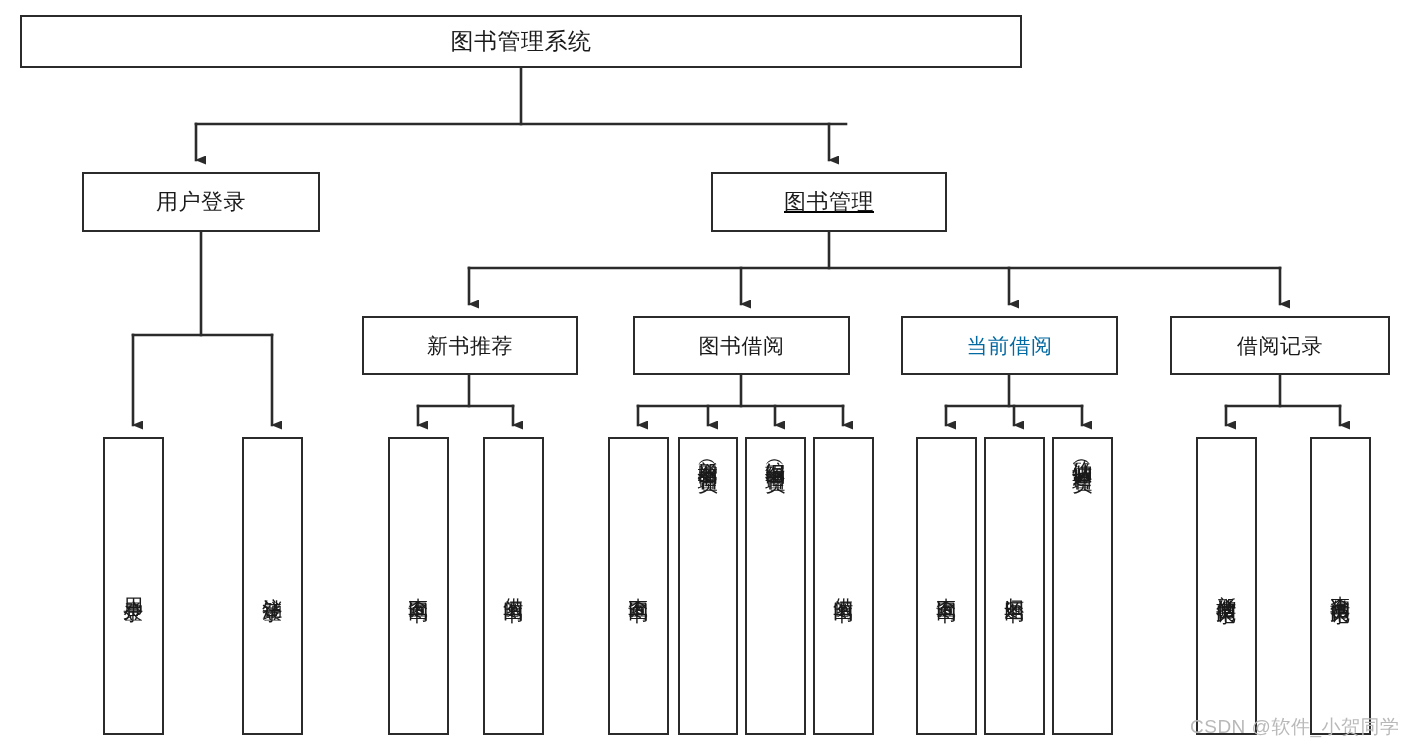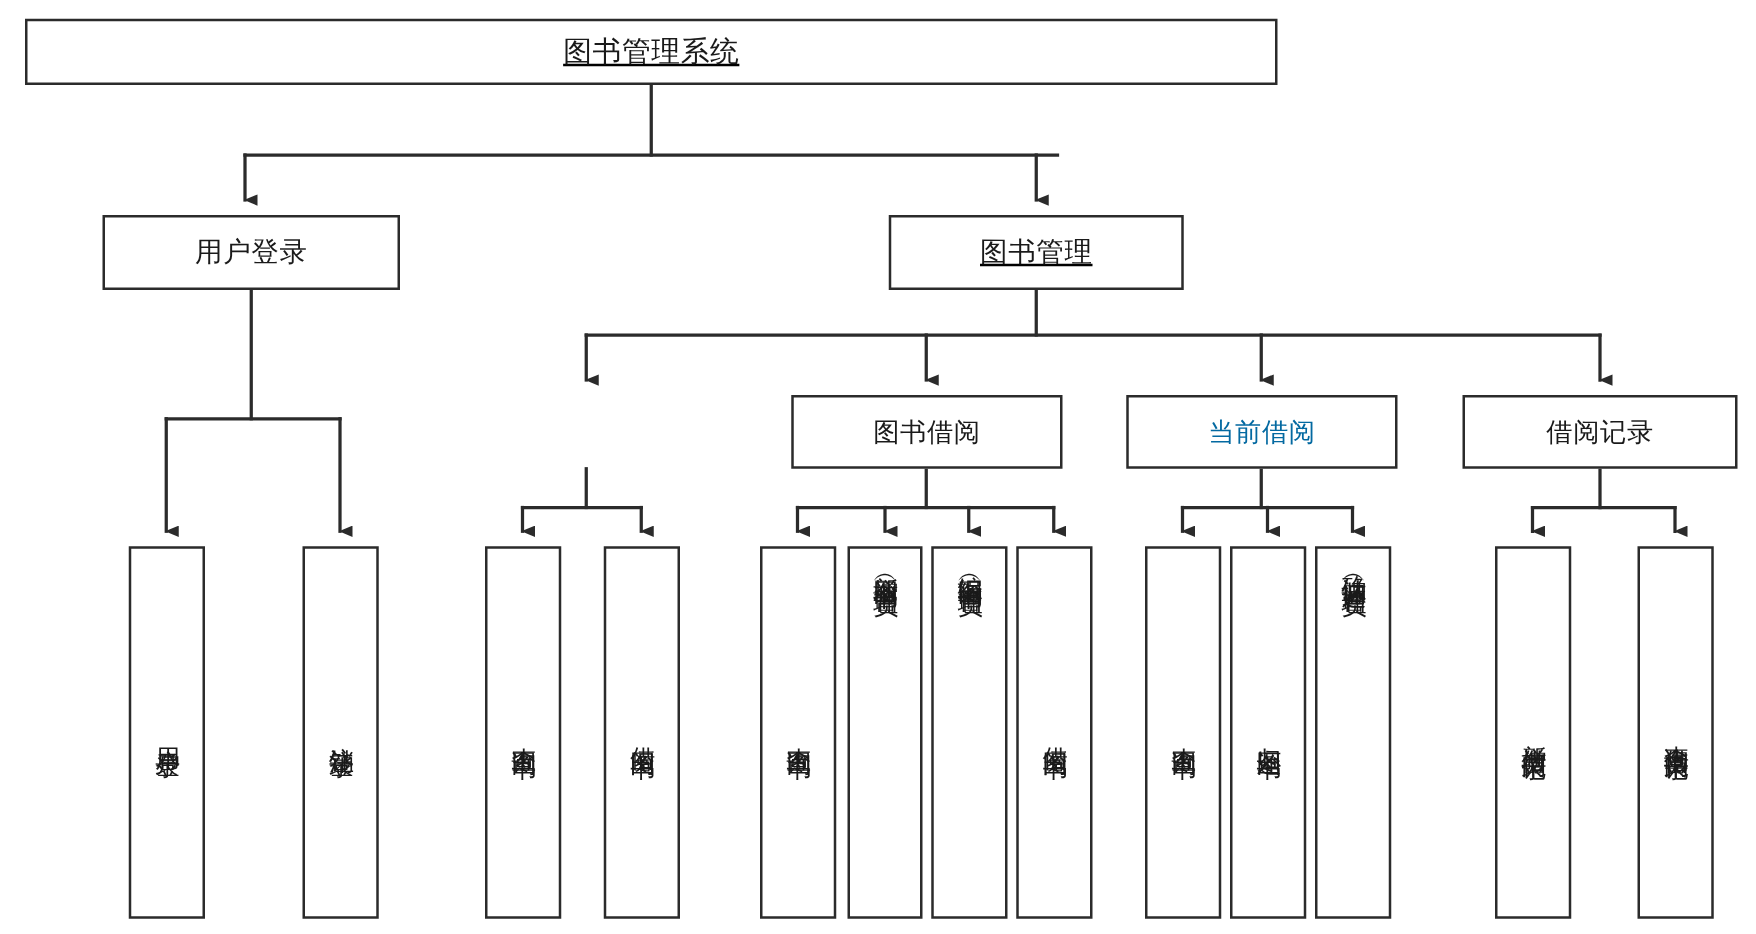--- a/index.html
+++ b/index.html
@@ -117,31 +117,34 @@
       <path d="M 1014,406 L 1014,425" marker-end="url(#arrowhead)"></path>
       <path d="M 1082,406 L 1082,425" marker-end="url(#arrowhead)"></path>
 
       <path d="M 1280,375 L 1280,406"></path>
       <path d="M 1226,406 L 1340,406"></path>
       <path d="M 1226,406 L 1226,425" marker-end="url(#arrowhead)"></path>
       <path d="M 1340,406 L 1340,425" marker-end="url(#arrowhead)"></path>
     </g>
   </svg>
 
-  <div class="node-box node-root" style="left: 20px; top: 15px; width: 1002px; height: 53px; border-color: rgb(43, 43, 43); text-decoration: underline;">
+  <div class="node-box node-root" style="left: 20px; top: 15px; width: 1002px; height: 53px; border-color: rgb(43, 43, 43);">
     <span class="node-label" style="color: rgb(26, 26, 26);">图书管理系统</span>
   </div>
 
   <div class="node-box node-l1" style="left: 82px; top: 172px; width: 238px; height: 60px; border-color: rgb(43, 43, 43);">
     <span class="node-label" style="color: rgb(26, 26, 26);">用户登录</span>
   </div>
   <div class="node-box node-l1" style="left: 711px; top: 172px; width: 236px; height: 60px; border-color: rgb(43, 43, 43); text-decoration: underline;">
     <span class="node-label" style="color: rgb(26, 26, 26);">图书管理</span>
   </div>
 
+  <div class="node-box node-l2" style="left: 362px; top: 316px; width: 216px; height: 59px; border-color: rgb(43, 43, 43);">
+    <span class="node-label" style="color: rgb(26, 26, 26);">新书推荐</span>
+  </div>
   <div class="node-box node-l2" style="left: 633px; top: 316px; width: 217px; height: 59px; border-color: rgb(43, 43, 43);">
     <span class="node-label" style="color: rgb(26, 26, 26);">图书借阅</span>
   </div>
   <div class="node-box node-l2" style="left: 901px; top: 316px; width: 217px; height: 59px; border-color: rgb(43, 43, 43);">
     <span class="node-label" style="color: #0369a1;">当前借阅</span>
   </div>
   <div class="node-box node-l2" style="left: 1170px; top: 316px; width: 220px; height: 59px; border-color: rgb(43, 43, 43);">
     <span class="node-label" style="color: rgb(26, 26, 26);">借阅记录</span>
   </div>
 
@@ -178,14 +181,15 @@
   <div class="node-box node-leaf leaf-top" style="left: 1052px; top: 437px; width: 61px; height: 298px; border-color: rgb(43, 43, 43);">
     <span class="node-label" style="color: rgb(26, 26, 26);">确认归还（管理员）</span>
   </div>
   <div class="node-box node-leaf leaf-mid" style="left: 1196px; top: 437px; width: 61px; height: 298px; border-color: rgb(43, 43, 43);">
     <span class="node-label" style="color: rgb(26, 26, 26);">新增借阅记录</span>
   </div>
   <div class="node-box node-leaf leaf-mid" style="left: 1310px; top: 437px; width: 61px; height: 298px; border-color: rgb(43, 43, 43);">
     <span class="node-label" style="color: rgb(26, 26, 26);">查询借阅记录</span>
   </div>
 
+  <div class="watermark" style="left: 1190px; top: 714px; color: rgb(185, 185, 185);">CSDN @软件_小贺同学</div>
 
 </div>
 
 </body></html>

